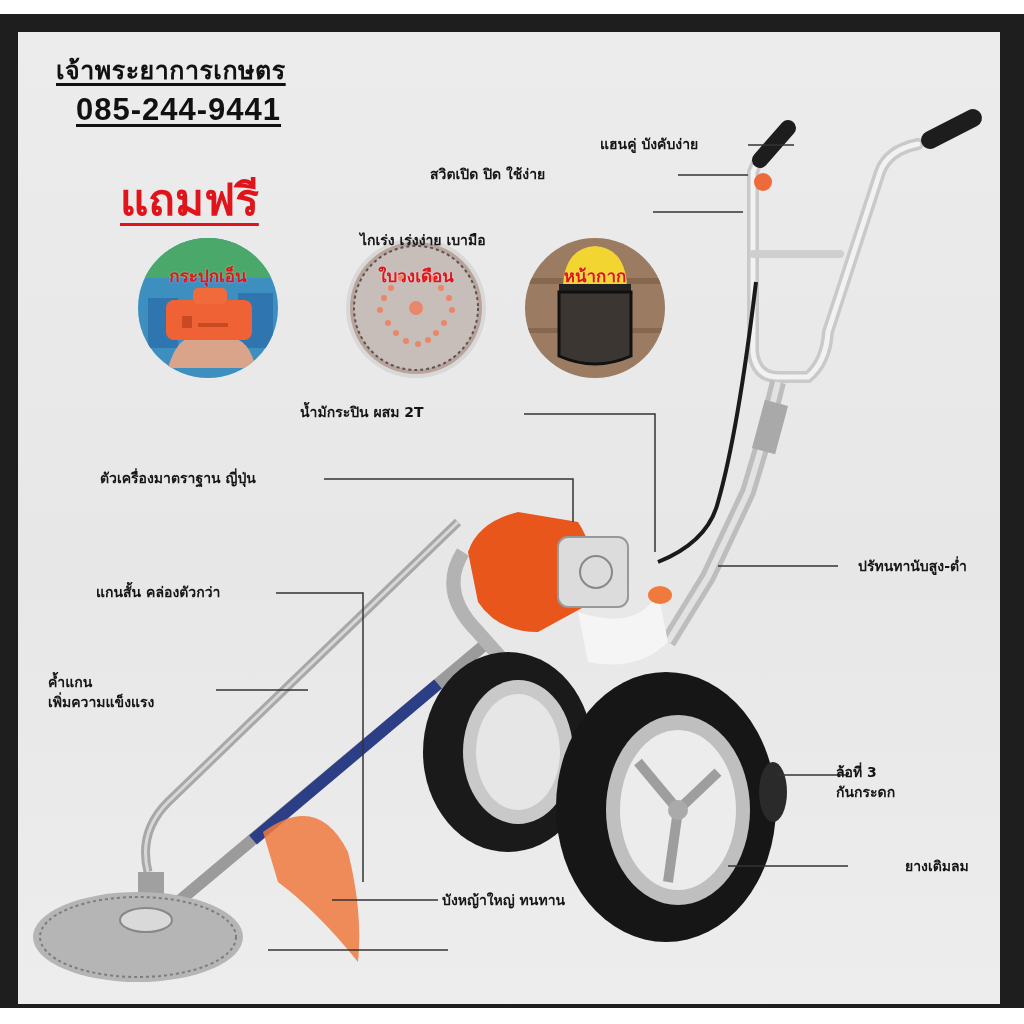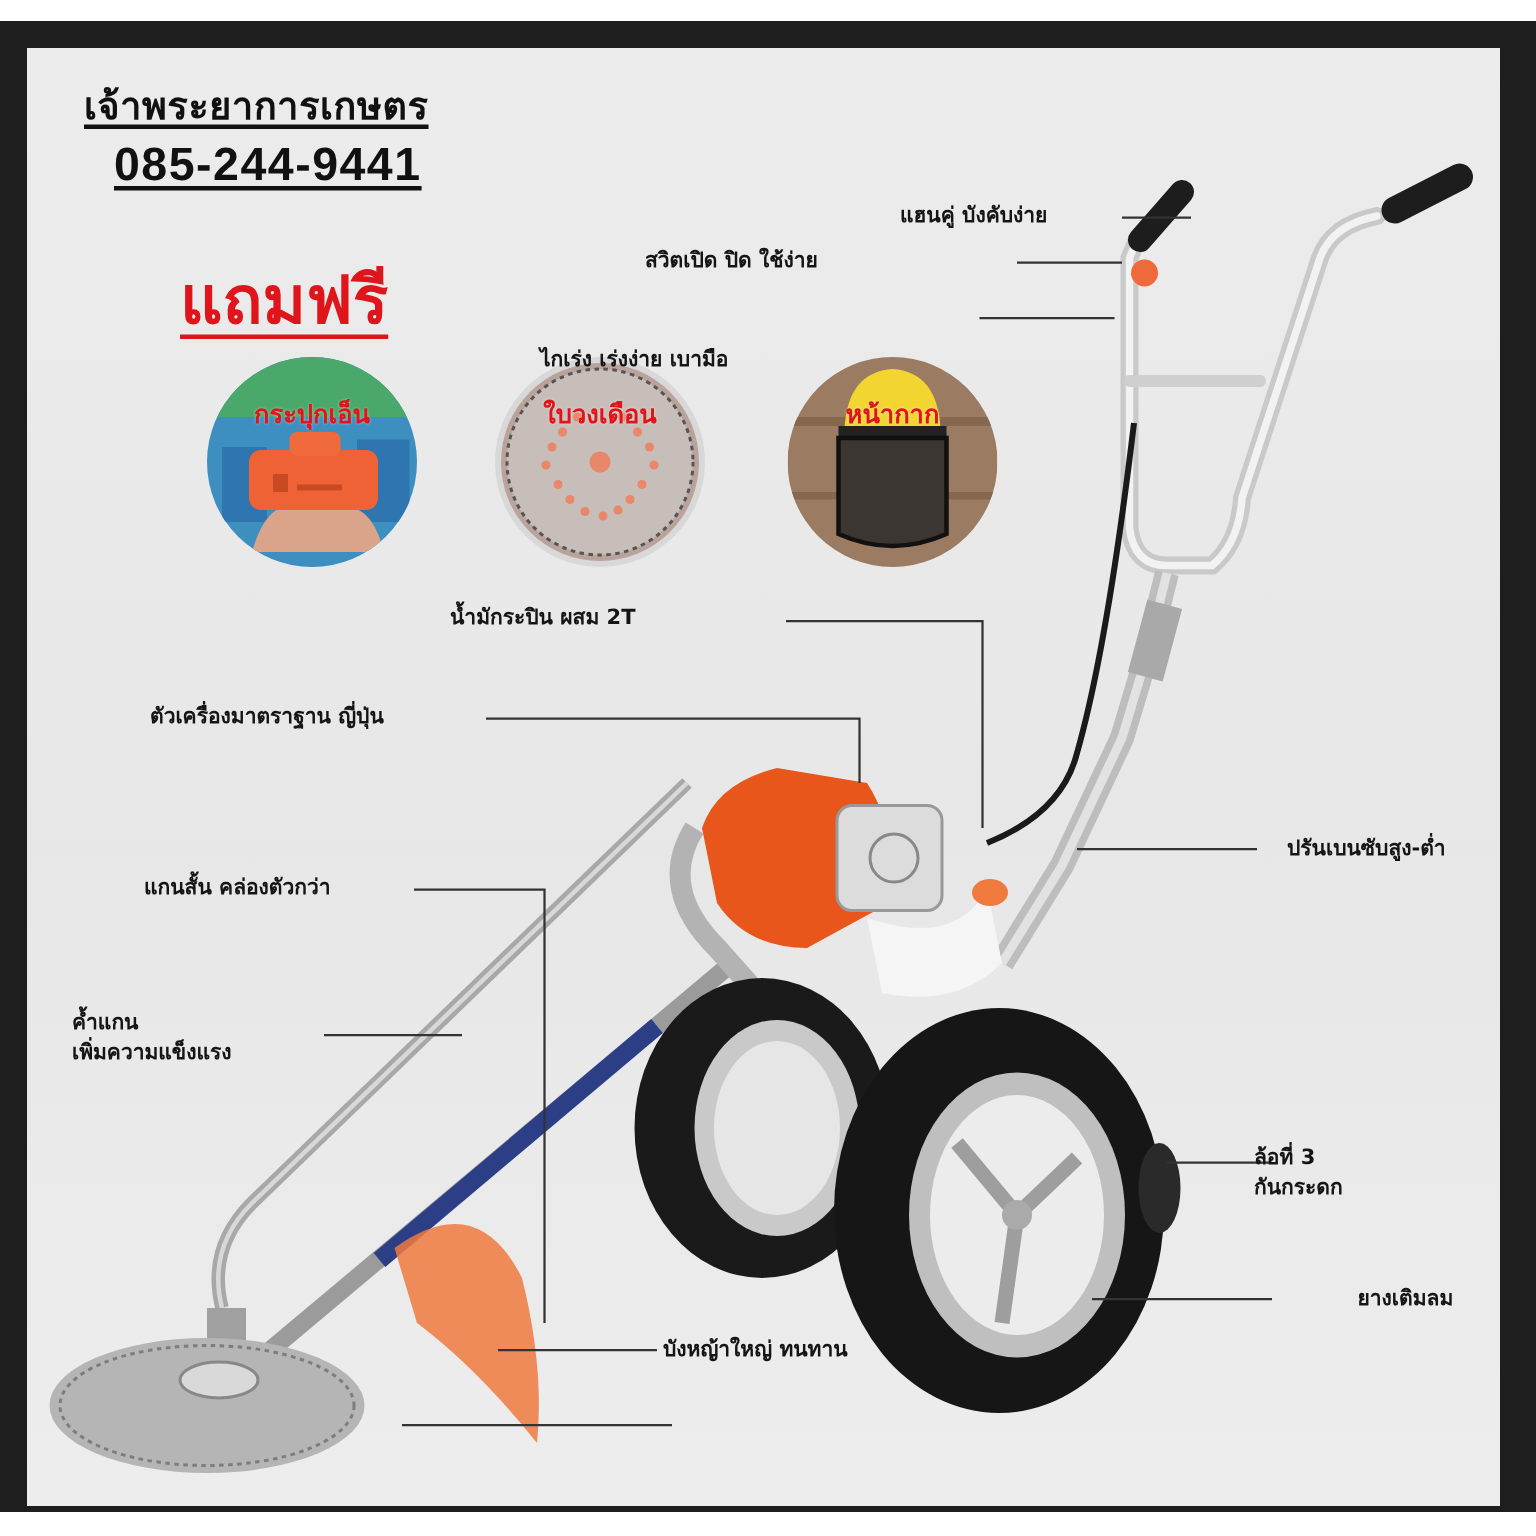--- a/index.html
+++ b/index.html
@@ -64,21 +64,21 @@
         <rect x="28" y="62" width="86" height="40" rx="8" fill="#ef6235"></rect>
         <rect x="55" y="50" width="34" height="16" rx="5" fill="#f06a3b"></rect>
         <rect x="44" y="78" width="10" height="12" fill="#c94a22"></rect>
         <rect x="60" y="85" width="30" height="4" fill="#c94a22"></rect>
       </svg>
       <div class="gift-label">กระปุกเอ็น</div>
     </div>
 
     <div class="abs free">แถมฟรี</div>
 
-    <div class="abs gift" style="left:312px; top:206px;">
+    <div class="abs gift" style="left:328px; top:206px;">
       <svg width="140" height="140" viewBox="0 0 140 140">
         <rect width="140" height="140" fill="#d8d8d8"></rect>
         <circle cx="70" cy="70" r="66" fill="#b9a39b"></circle>
         <circle cx="70" cy="70" r="62" fill="#c7bdb9"></circle>
         <g fill="#e8876a">
           <circle cx="70" cy="70" r="7"></circle>
           <circle cx="45" cy="50" r="3"></circle>
             <circle cx="38" cy="60" r="3"></circle>
             <circle cx="34" cy="72" r="3"></circle>
           <circle cx="95" cy="50" r="3"></circle>
@@ -187,21 +187,21 @@
     <div class="abs callout" style="left:582px; top:102px;">แฮนคู่ บังคับง่าย</div>
     <div class="abs callout" style="left:412px; top:132px;">สวิตเปิด ปิด ใช้ง่าย</div>
     <div class="abs callout" style="left:342px; top:168px;margin-top:30px;">ไกเร่ง เร่งง่าย เบามือ</div>
     <div class="abs callout" style="left:282px; top:370px;">น้ำมักระปิน ผสม 2T</div>
     <div class="abs callout" style="left:82px; top:436px;">ตัวเครื่องมาตราฐาน ญี่ปุ่น</div>
     <div class="abs callout" style="left:78px; top:550px;">แกนสั้น คล่องตัวกว่า</div>
     <div class="abs callout center" style="left:30px; top:640px; width:140px;">
       <div>ค้ำแกน</div>
       <div>เพิ่มความแข็งแรง</div>
     </div>
-    <div class="abs callout" style="left:840px; top:524px;">ปรันเบนซับสูง-ต่ำ</div>
+    <div class="abs callout" style="left:840px; top:524px;">ปรัทนทานับสูง-ต่ำ</div>
     <div class="abs callout center" style="left:818px; top:730px; width:100px;">
       <div>ล้อที่ 3</div>
       <div>กันกระดก</div>
     </div>
     <div class="abs callout" style="left:846px; top:824px;margin-left:41px;">ยางเติมลม</div>
     <div class="abs callout" style="left:424px; top:858px;">บังหญ้าใหญ่ ทนทาน</div>
 
   </div>
 </div>
 

